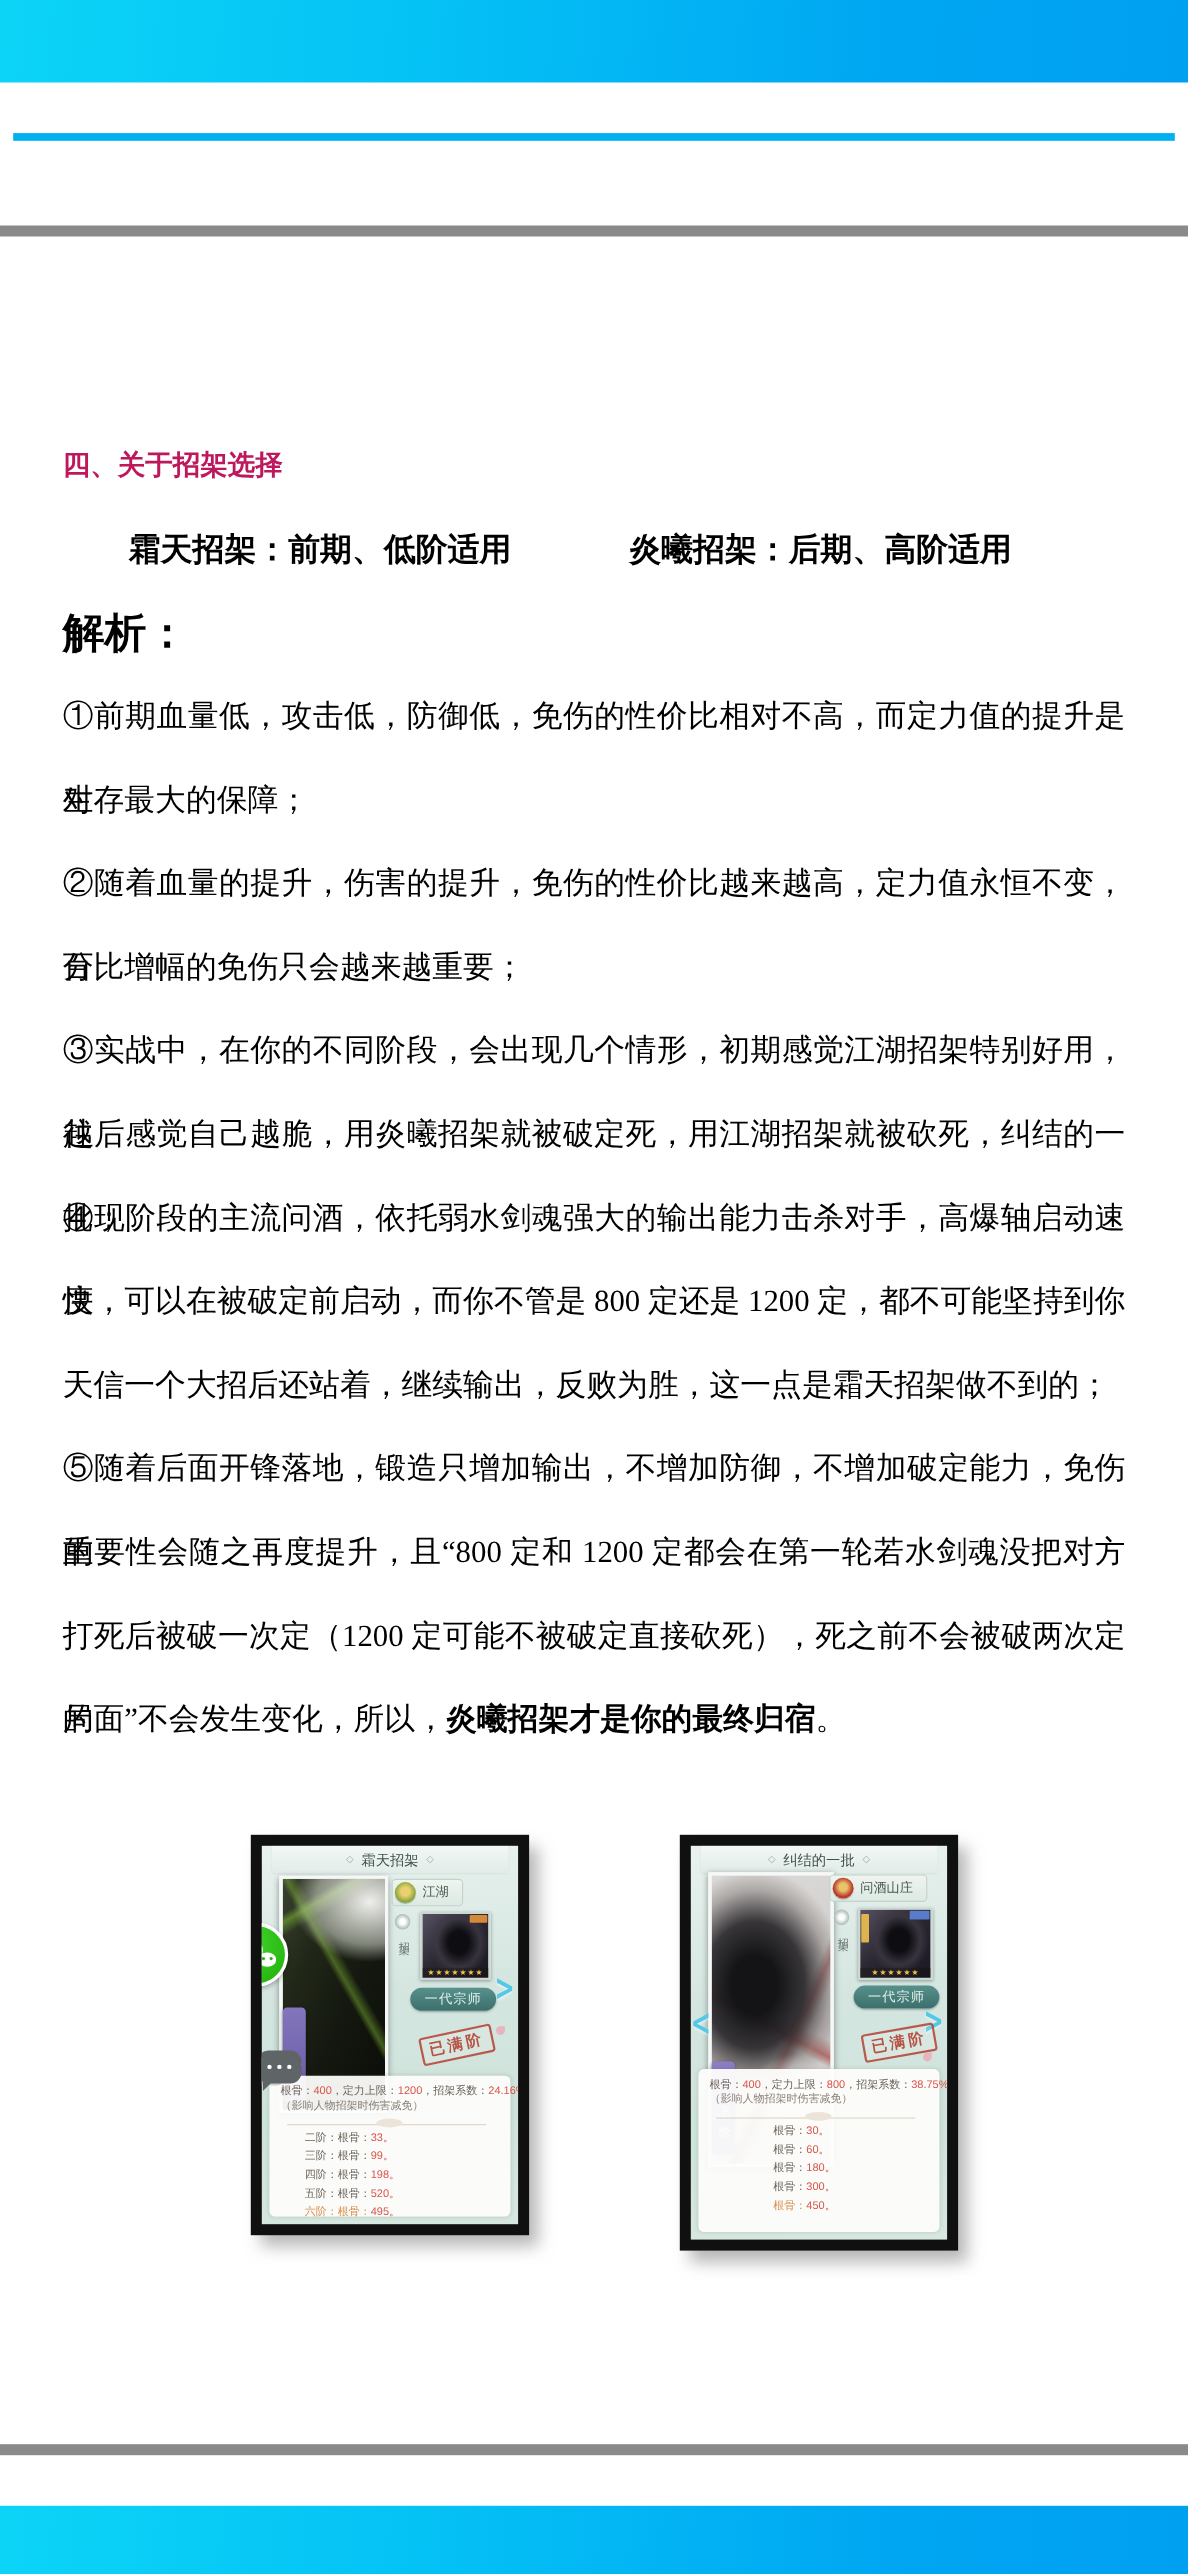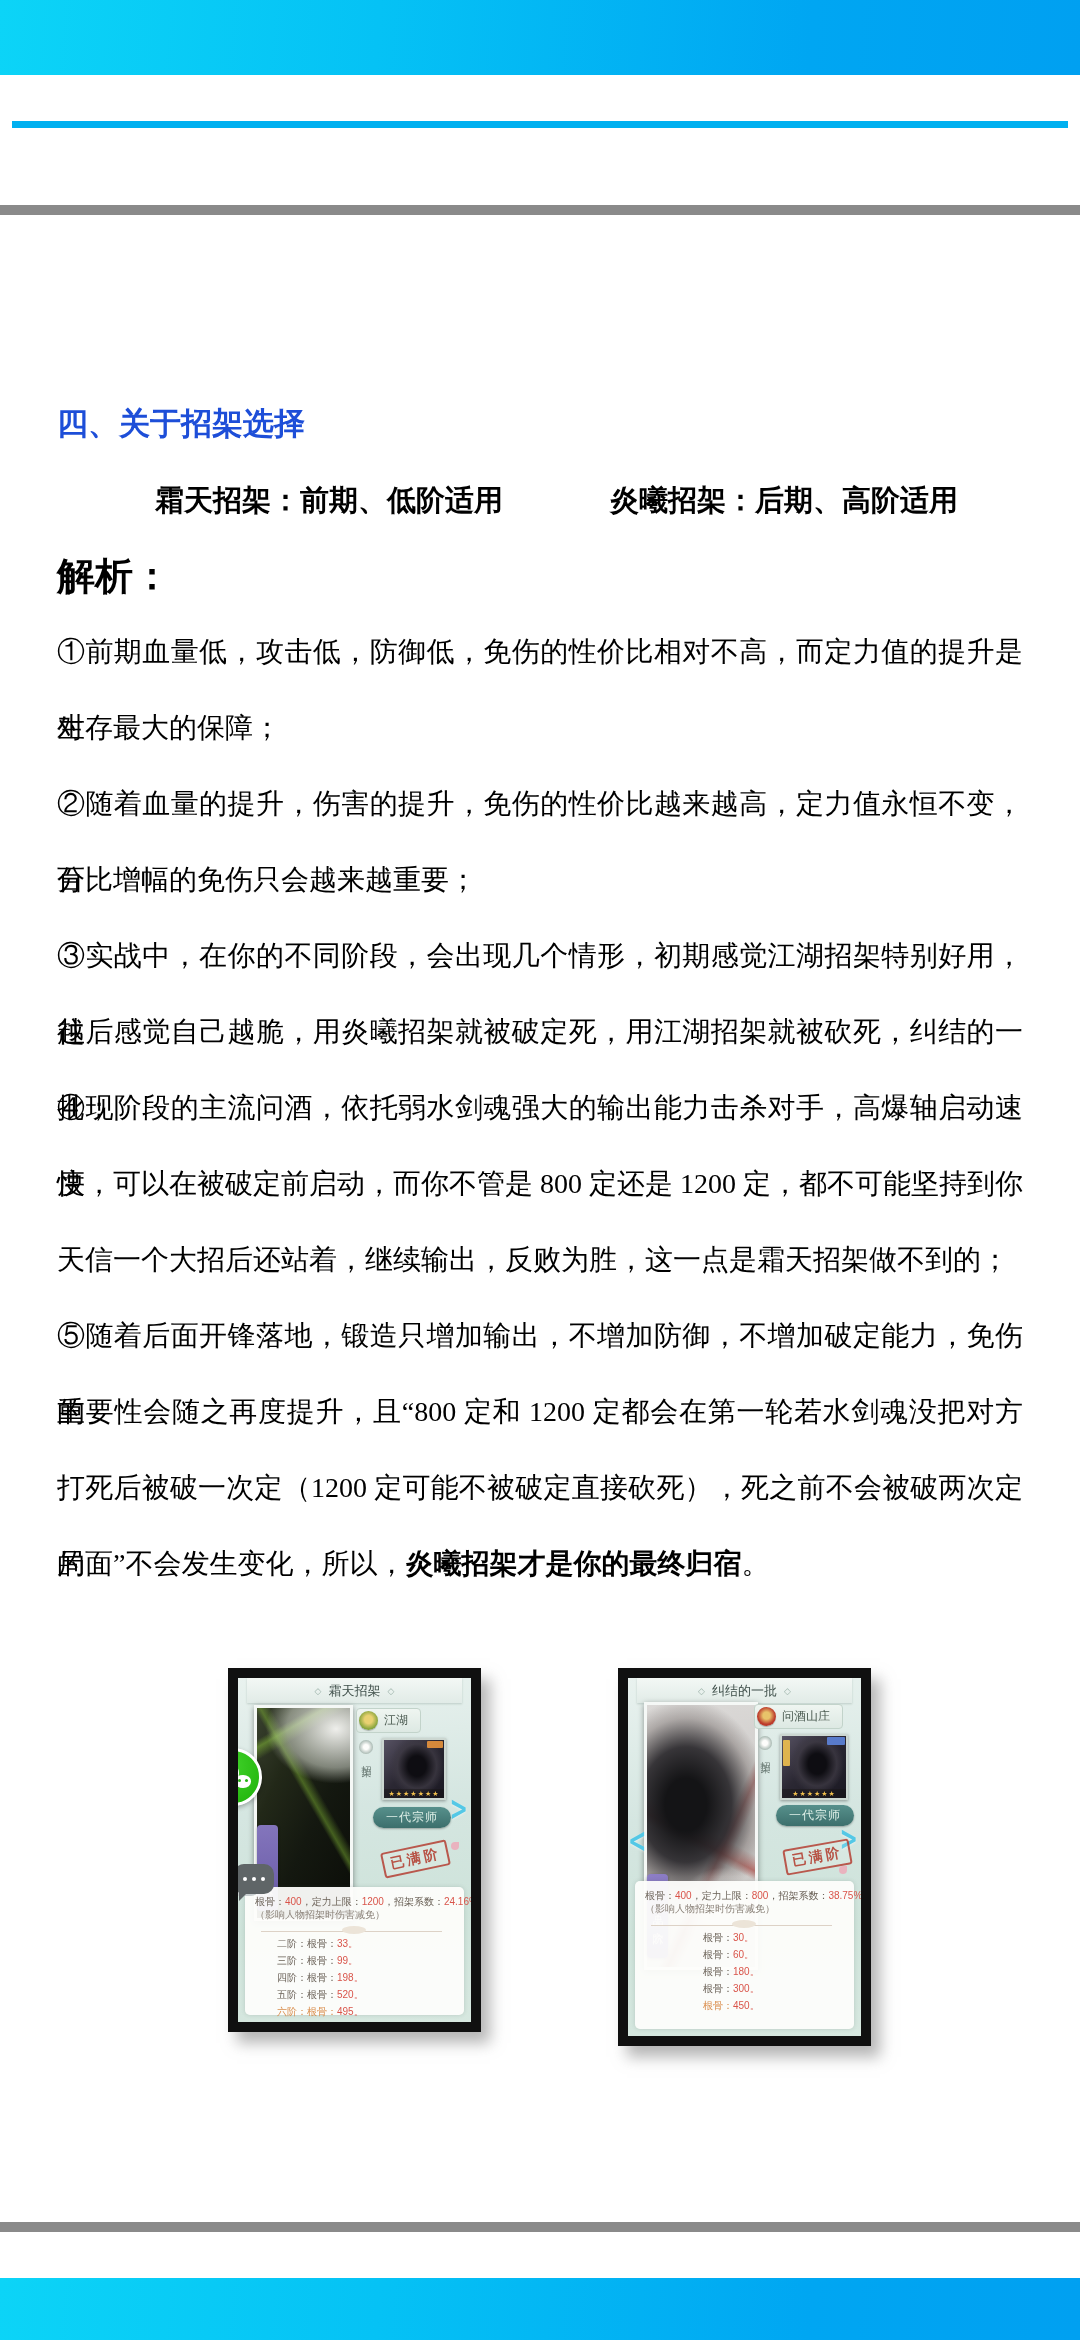--- a/index.html
+++ b/index.html
@@ -11,23 +11,23 @@
     background:linear-gradient(95deg,#0cd4f7 0%,#05c2f5 35%,#00a6f2 75%,#00a0f1 100%);}
   .blue-line{position:absolute;left:12px;top:121px;width:1056px;height:7px;background:#00b0f0;}
   .bar-gray-top{position:absolute;left:0;top:205px;width:1080px;height:10px;background:#8a8a8a;}
   .bar-gray-bottom{position:absolute;left:0;top:2222px;width:1080px;height:10px;background:#8a8a8a;}
   .bar-cyan-bottom{position:absolute;left:0;top:2278px;width:1080px;height:62px;
     background:linear-gradient(95deg,#0cd4f7 0%,#05c2f5 35%,#00a6f2 75%,#00a0f1 100%);}
 
   
   .doc{position:absolute;left:57px;top:386px;width:966px;color:#000;}
   .doc-line{height:76px;line-height:76px;font-size:28px;white-space:nowrap;}
-  .heading-line{font-size:31px;font-weight:bold;color:#1d4ed8;}
+  .heading-line{font-size:25px;font-weight:bold;color:#be185d;}
   .subtitle-line span{display:inline-block;font-weight:bold;font-size:29px;}
-  .sub-left{margin-left:98px;}
+  .sub-left{margin-left:60px;}
   .sub-right{margin-left:100px;}
   .analysis-line{font-weight:bold;font-size:38px;}
   .body-line{white-space:normal;text-align:justify;text-align-last:justify;}
   .body-line.p-end{text-align-last:left;}
   .tail-line{white-space:normal;}
   .tail-bold{font-weight:bold;font-family:Liberation Serif, serif;}
 
   
   .frame{position:absolute;background:#101010;padding:10px;box-shadow:9px 11px 14px rgba(120,120,120,.55);}
   .frame-inner{position:relative;width:233px;background:linear-gradient(175deg,#e9f2ef 0%,#d5e6e1 38%,#cee3da 70%,#d7e8e0 100%);

